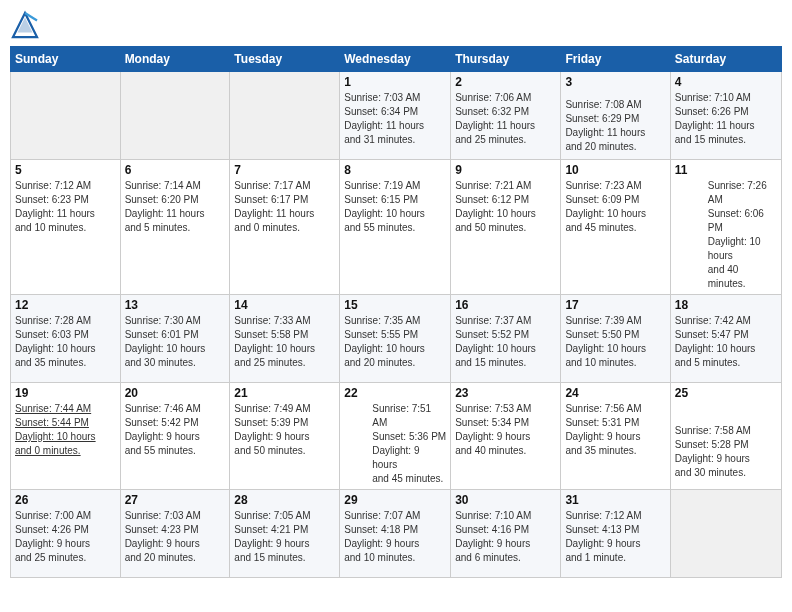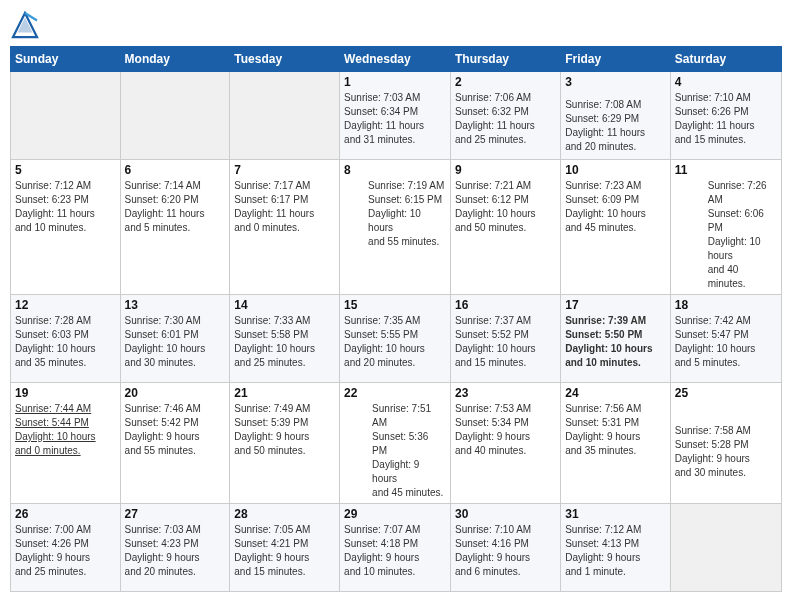--- a/index.html
+++ b/index.html
@@ -181,21 +181,21 @@
         </td>
         <td>
           <span class="day-number">7</span>
           <div class="day-info" style="white-space: pre-line;">Sunrise: 7:17 AM
 Sunset: 6:17 PM
 Daylight: 11 hours
 and 0 minutes.</div>
         </td>
         <td>
           <span class="day-number">8</span>
-          <div class="day-info" style="white-space: pre-line; margin-left: 24px;">Sunrise: 7:19 AM
+          <div class="day-info" style="white-space: pre-line;">Sunrise: 7:19 AM
 Sunset: 6:15 PM
 Daylight: 10 hours
 and 55 minutes.</div>
         </td>
         <td>
           <span class="day-number">9</span>
           <div class="day-info" style="white-space: pre-line;">Sunrise: 7:21 AM
 Sunset: 6:12 PM
 Daylight: 10 hours
 and 50 minutes.</div>
@@ -246,21 +246,21 @@
         </td>
         <td>
           <span class="day-number">16</span>
           <div class="day-info" style="white-space: pre-line;">Sunrise: 7:37 AM
 Sunset: 5:52 PM
 Daylight: 10 hours
 and 15 minutes.</div>
         </td>
         <td>
           <span class="day-number">17</span>
-          <div class="day-info" style="white-space: pre-line; font-weight: bold;">Sunrise: 7:39 AM
+          <div class="day-info" style="white-space: pre-line;">Sunrise: 7:39 AM
 Sunset: 5:50 PM
 Daylight: 10 hours
 and 10 minutes.</div>
         </td>
         <td>
           <span class="day-number">18</span>
           <div class="day-info" style="white-space: pre-line;">Sunrise: 7:42 AM
 Sunset: 5:47 PM
 Daylight: 10 hours
 and 5 minutes.</div>

